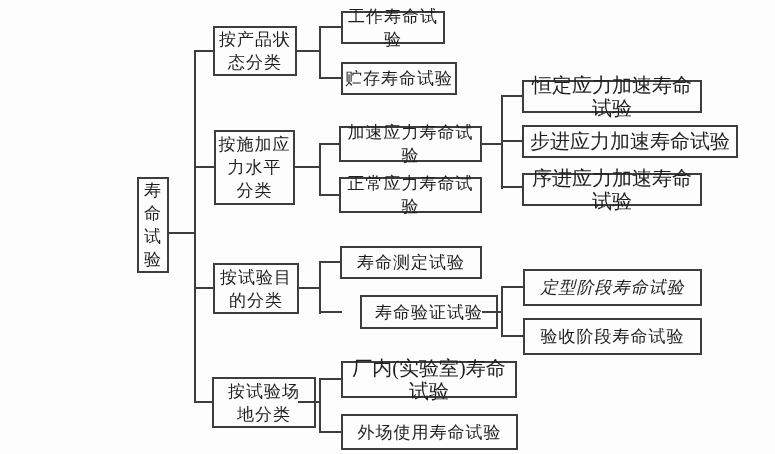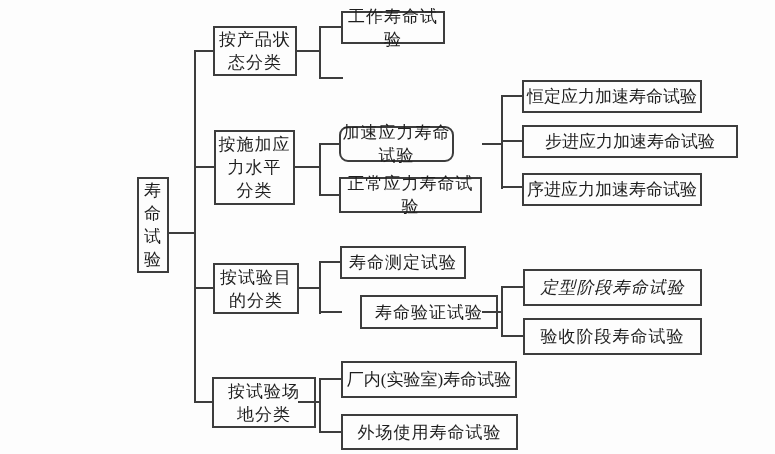--- a/index.html
+++ b/index.html
@@ -21,21 +21,21 @@
     color: #1e1e1e;
     display: flex;
     align-items: center;
     justify-content: center;
     text-align: center;
     white-space: pre-line;
     font-size: 17px;
     line-height: 23px;
     letter-spacing: 1px;
   }
-  .node.small { font-size: 17px; letter-spacing: 0; }
+  .node.small { font-size: 20px; letter-spacing: 0; }
   .line {
     position: absolute;
     background: #3d3d3d;
   }
 </style>
 </head>
 <body>
 
 <div id="canvas">
 
@@ -48,28 +48,29 @@
 态分类</div>
   <div class="node" style="left:214px; top:130px; width:81px; height:75px;">按施加应
 力水平
 分类</div>
   <div class="node" style="left:213px; top:263px; width:86px; height:51px;">按试验目
 的分类</div>
   <div class="node" style="left:212px; top:377px; width:104px; height:51px;">按试验场
 地分类</div>
 
   <div class="node" style="left:341px; top:11px; width:104px; height:33px;">工作寿命试验</div>
+  <div class="node" style="left:341px; top:62px; width:116px; height:33px;">贮存寿命试验</div>
 
-  <div class="node" style="left:339px; top:126px; width:115px; height:36px;border-radius:9px;">加速应力寿命试验</div>
+  <div class="node" style="left:339px; top:126px; width:143px; height:36px;">加速应力寿命试验</div>
   <div class="node" style="left:339px; top:177px; width:143px; height:36px;">正常应力寿命试验</div>
   <div class="node small" style="left:522px; top:80px;  width:180px; height:33px;">恒定应力加速寿命试验</div>
   <div class="node small" style="left:522px; top:125px; width:216px; height:33px;">步进应力加速寿命试验</div>
   <div class="node small" style="left:522px; top:173px; width:180px; height:33px;">序进应力加速寿命试验</div>
 
-  <div class="node" style="left:340px; top:246px; width:126px; height:33px;">寿命测定试验</div>
+  <div class="node" style="left:340px; top:246px; width:142px; height:33px;">寿命测定试验</div>
   <div class="node" style="left:360px; top:295px; width:138px; height:34px;">寿命验证试验</div>
   <div class="node" style="left:523px; top:269px; width:179px; height:37px;font-style:italic;">定型阶段寿命试验</div>
   <div class="node" style="left:523px; top:318px; width:179px; height:37px;">验收阶段寿命试验</div>
 
   <div class="node small" style="left:341px; top:361px; width:176px; height:37px;">厂内(实验室)寿命试验</div>
   <div class="node" style="left:341px; top:414px; width:177px; height:36px;">外场使用寿命试验</div>
 
   <div class="line" style="left:169px; top:232px; width:27px; height:2px;"></div>
   <div class="line" style="left:194px; top:50px;  width:2px;  height:353px;"></div>
 

